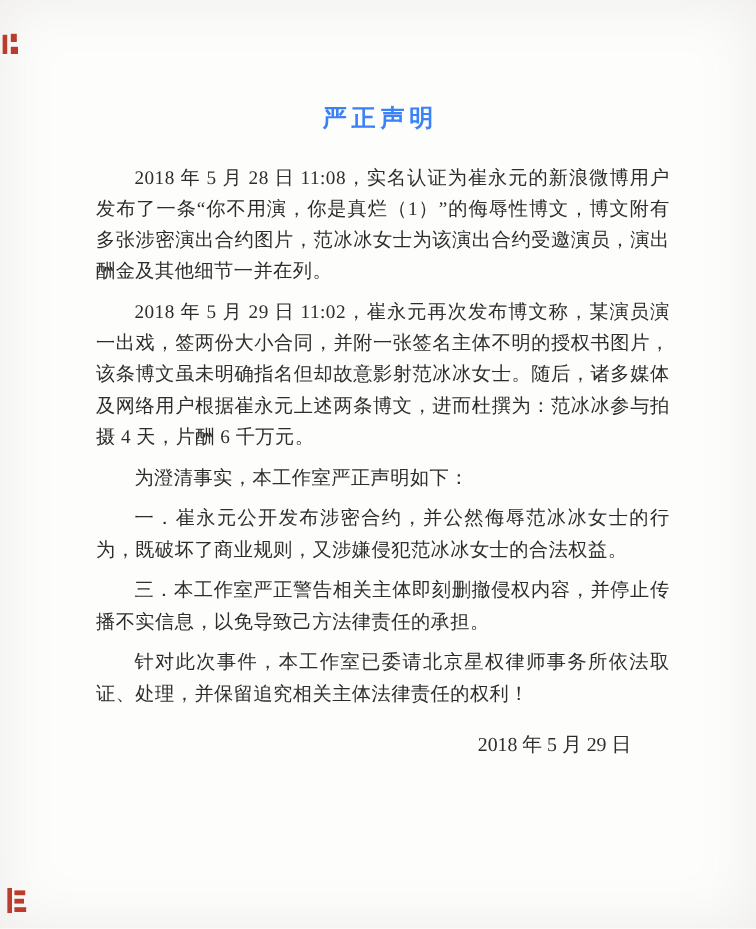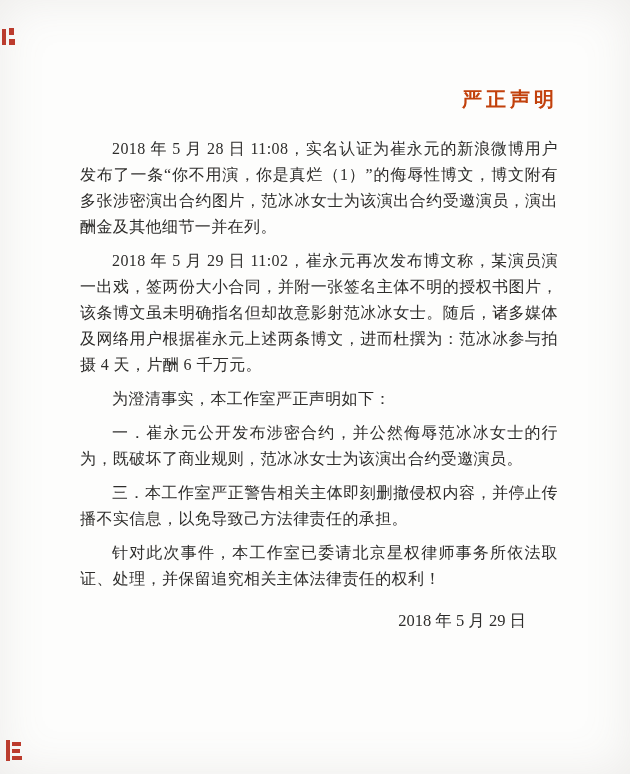--- a/index.html
+++ b/index.html
@@ -24,27 +24,27 @@
     box-shadow: inset 0 0 48px rgba(120,115,105,0.12);
     pointer-events: none;
   }
   .content {
     position: absolute;
     left: 76px;
     right: 72px;
     top: 86px;
   }
   .title {
-    text-align: right;
+    text-align: center;
     font-weight: bold;
     font-size: 20px;
     line-height: 26px;
     letter-spacing: 4px;
     margin: 0 0 24px 0;
-    color: #c2410c;
+    color: #3b82f6;
   }
   .para {
     font-size: 16px;
     line-height: 26px;
     text-indent: 2em;
     letter-spacing: 0.4px;
     margin: 0 0 8px 4px;
     text-align: justify;
     color: #2e2d2b;
   }
@@ -98,20 +98,20 @@
       <rect x="6" y="16" width="10" height="4" fill="currentColor"></rect>
     </svg>
   </div>
 
   <div class="content">
     <h1 class="title">严正声明</h1>
 
     <p class="para">2018 年 5 月 28 日 11:08，实名认证为崔永元的新浪微博用户发布了一条“你不用演，你是真烂（1）”的侮辱性博文，博文附有多张涉密演出合约图片，范冰冰女士为该演出合约受邀演员，演出酬金及其他细节一并在列。</p>
     <p class="para">2018 年 5 月 29 日 11:02，崔永元再次发布博文称，某演员演一出戏，签两份大小合同，并附一张签名主体不明的授权书图片，该条博文虽未明确指名但却故意影射范冰冰女士。随后，诸多媒体及网络用户根据崔永元上述两条博文，进而杜撰为：范冰冰参与拍摄 4 天，片酬 6 千万元。</p>
     <p class="para">为澄清事实，本工作室严正声明如下：</p>
-    <p class="para">一．崔永元公开发布涉密合约，并公然侮辱范冰冰女士的行为，既破坏了商业规则，范冰冰女士为该演出合约受邀演员。</p>
+    <p class="para">一．崔永元公开发布涉密合约，并公然侮辱范冰冰女士的行为，既破坏了商业规则，又涉嫌侵犯范冰冰女士的合法权益。</p>
     <p class="para">三．本工作室严正警告相关主体即刻删撤侵权内容，并停止传播不实信息，以免导致己方法律责任的承担。</p>
     <p class="para">针对此次事件，本工作室已委请北京星权律师事务所依法取证、处理，并保留追究相关主体法律责任的权利！</p>
 
     <div class="date-line">2018 年 5 月 29 日</div>
   </div>
 
 </div>
 
 </body></html>

